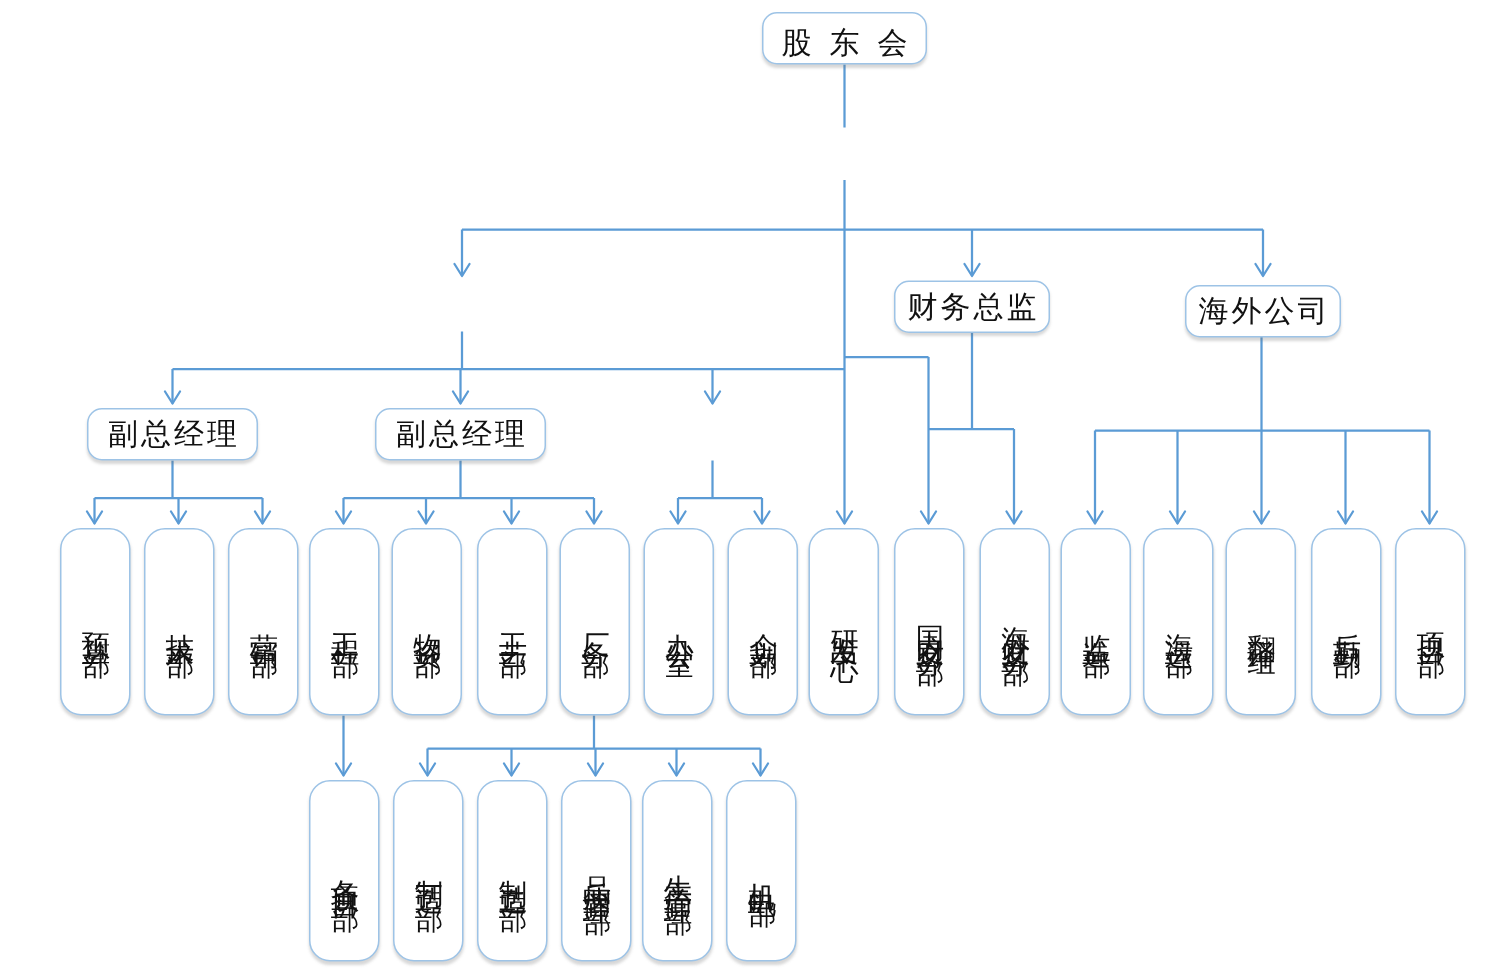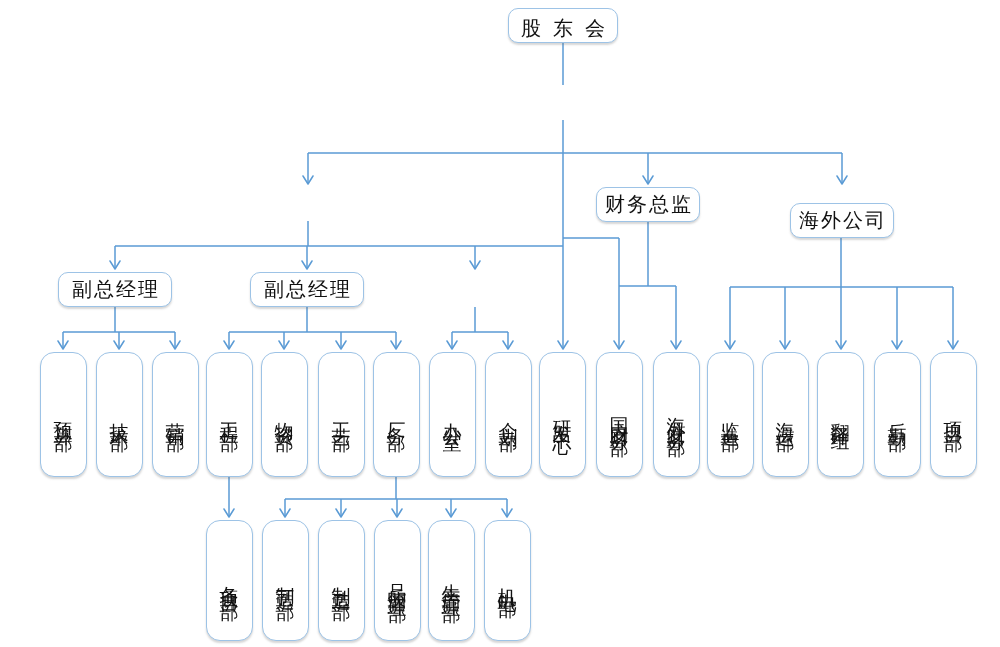--- a/index.html
+++ b/index.html
@@ -101,21 +101,21 @@
   </svg>
 
   <div class="node h sp3" style="left:508px; top:8px;  width:110px;align-items:flex-end;">
       <span>股东会</span>
     </div>
 
 
   <div class="node h sp4" style="left:596px; top:187px; width:104px;">
       <span>财务总监</span>
     </div>
-  <div class="node h sp4" style="left:790px; top:203px; width:104px;">
+  <div class="node h sp4" style="left:790px; top:190px; width:104px;">
       <span>海外公司</span>
     </div>
 
   <div class="node h sp4" style="left:58px;  top:272px; width:114px;">
       <span>副总经理</span>
     </div>
   <div class="node h sp4" style="left:250px; top:272px; width:114px;">
       <span>副总经理</span>
     </div>
 

